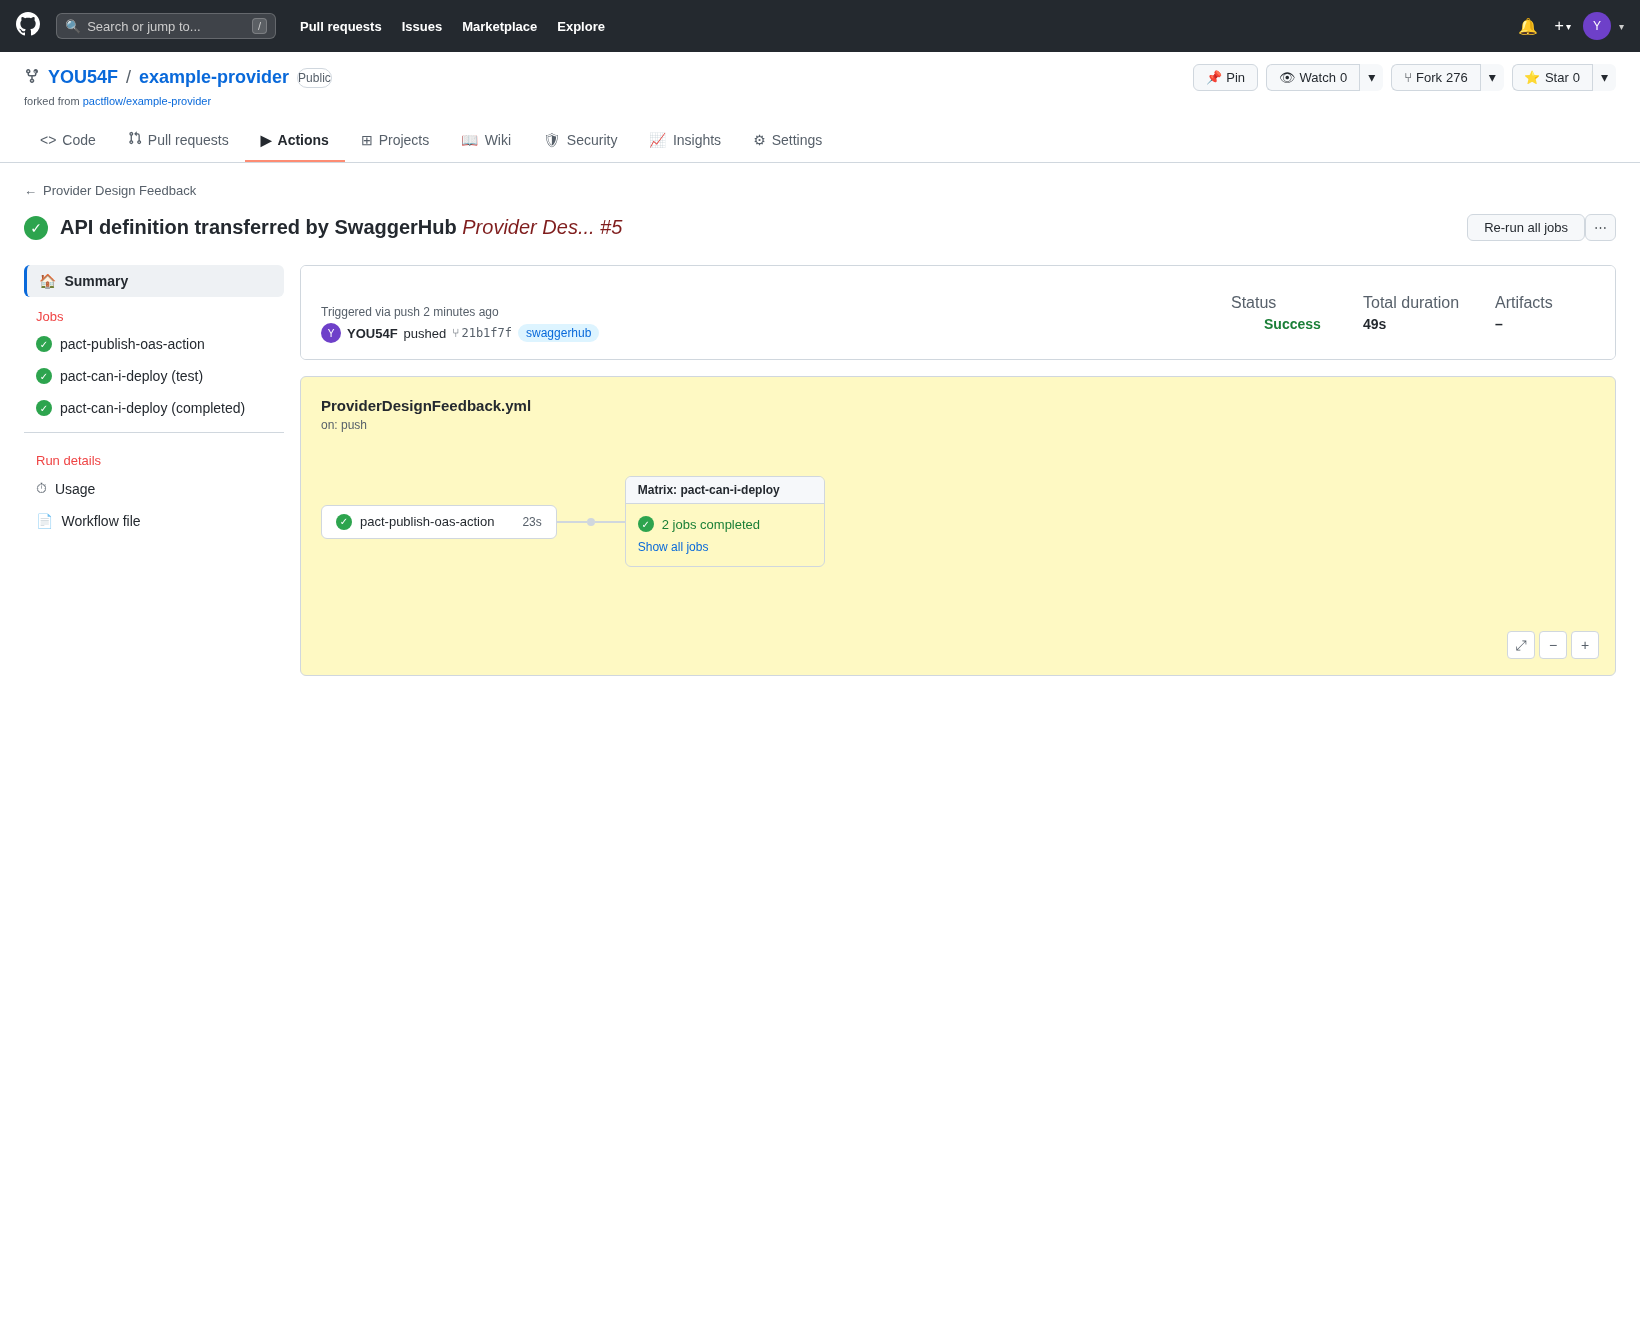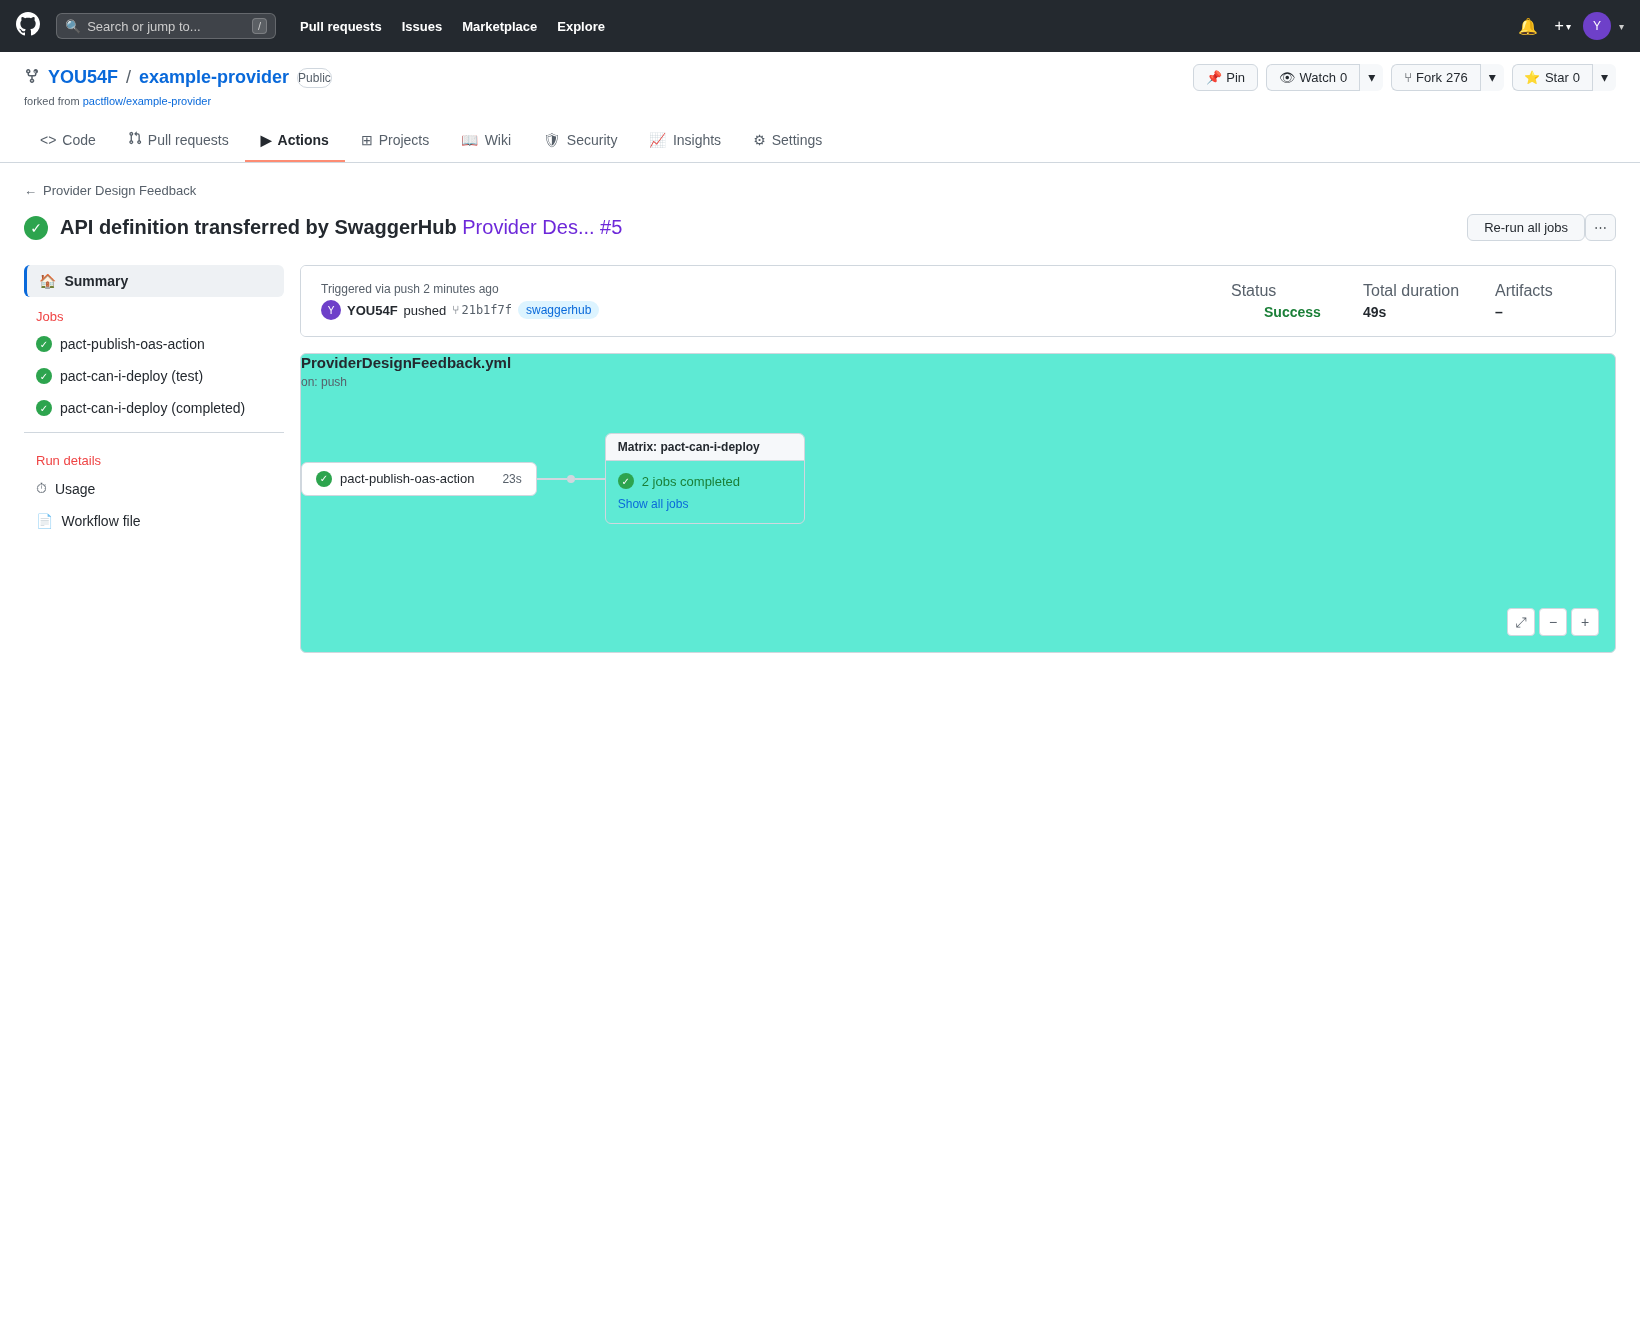--- a/index.html
+++ b/index.html
@@ -163,21 +163,21 @@
       gap: 12px;
       margin-bottom: 24px;
     }
     .run-title-text {
       font-size: 20px;
       font-weight: 600;
       color: #24292f;
       flex: 1;
     }
     .run-title-text .run-title-bold { font-weight: 600; }
-    .run-title-text .run-title-light { color: #6d28d9; font-weight: 400; }
+    .run-title-text .run-title-light { color: #7f1d1d; font-weight: 400; font-style: italic; }
     .success-icon {
       width: 24px;
       height: 24px;
       border-radius: 50%;
       background: #2da44e;
       display: flex;
       align-items: center;
       justify-content: center;
       color: #fff;
       font-size: 14px;
@@ -258,21 +258,21 @@
       margin-bottom: 16px;
       overflow: hidden;
     }
     .run-info-row {
       display: flex;
       align-items: center;
       gap: 32px;
       padding: 16px 20px;
       background: #fff;
     }
-    .run-info-trigger { flex: 1; }
+    .run-info-trigger { flex: 1; margin-top: 23px; }
     .run-info-trigger-label { font-size: 12px; color: #57606a; margin-bottom: 4px; }
     .run-info-trigger-content {
       display: flex;
       align-items: center;
       gap: 6px;
       font-size: 13px;
     }
     .trigger-avatar {
       width: 20px;
       height: 20px;
@@ -302,21 +302,22 @@
     }
     .run-info-section { min-width: 100px; }
     .run-info-section-label { font-size: 16px; color: #57606a; margin-bottom: 4px; }
     .run-info-section-value { font-size: 14px; font-weight: 600; color: #24292f; }
     .run-info-section-value.success { color: #1a7f37; margin-left: 33px; }
 
     
     .workflow-card {
       border: 1px solid #d0d7de;
       border-radius: 6px;
-      background: #5eead4;
+      padding: 20px;
+      background: #fef9c3;
       min-height: 300px;
       position: relative;
     }
     .workflow-title { font-size: 15px; font-weight: 600; color: #24292f; margin-bottom: 4px; }
     .workflow-trigger { font-size: 12px; color: #57606a; margin-bottom: 24px; }
 
     
     .workflow-graph {
       display: flex;
       align-items: center;

